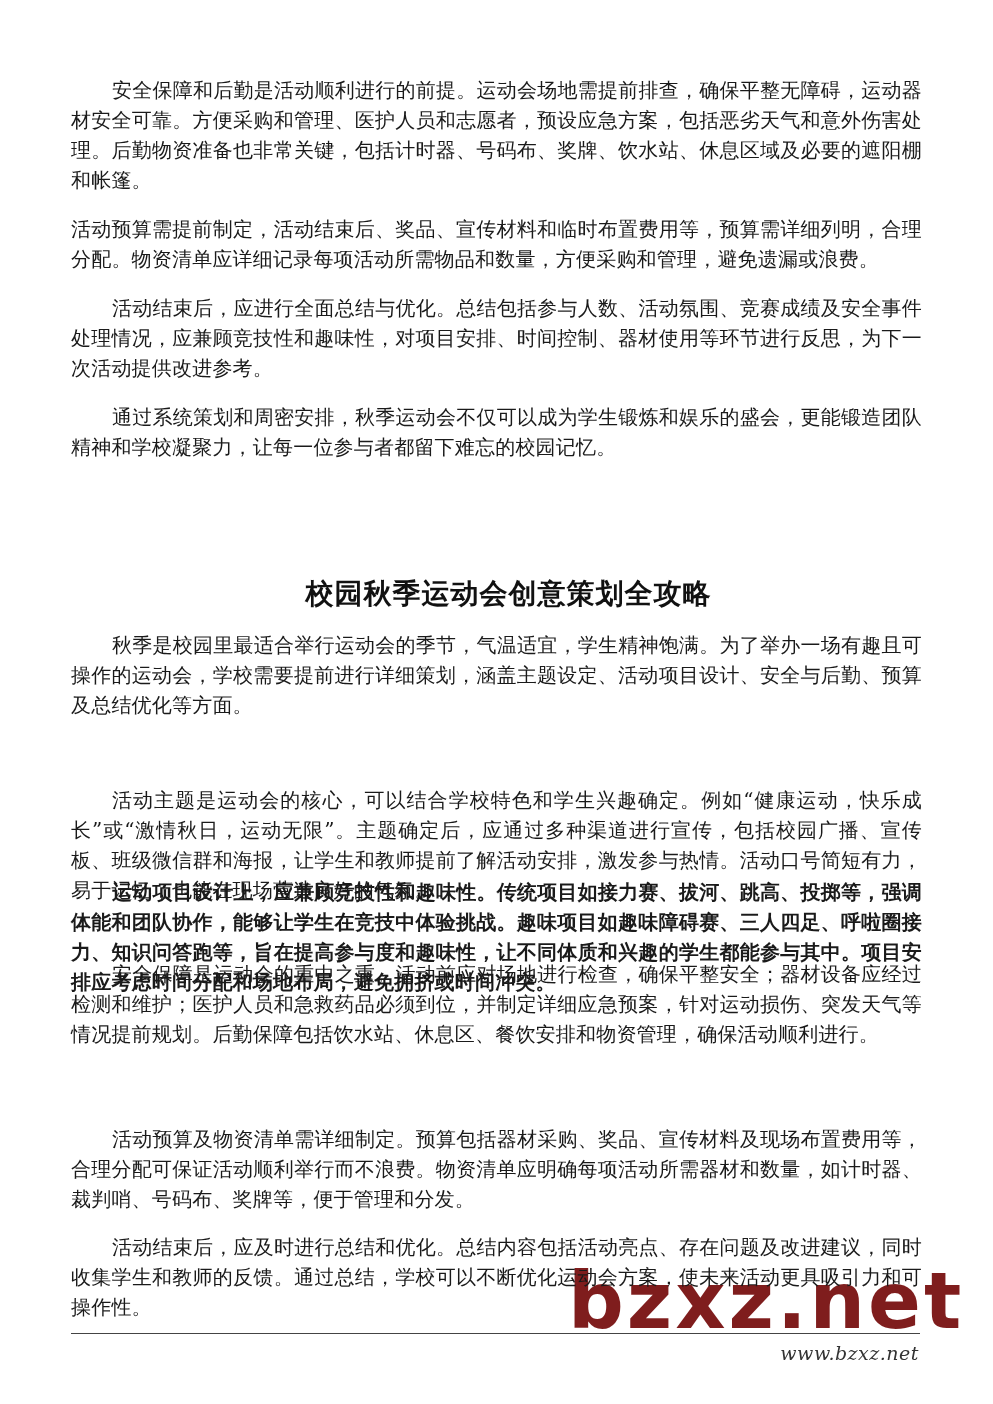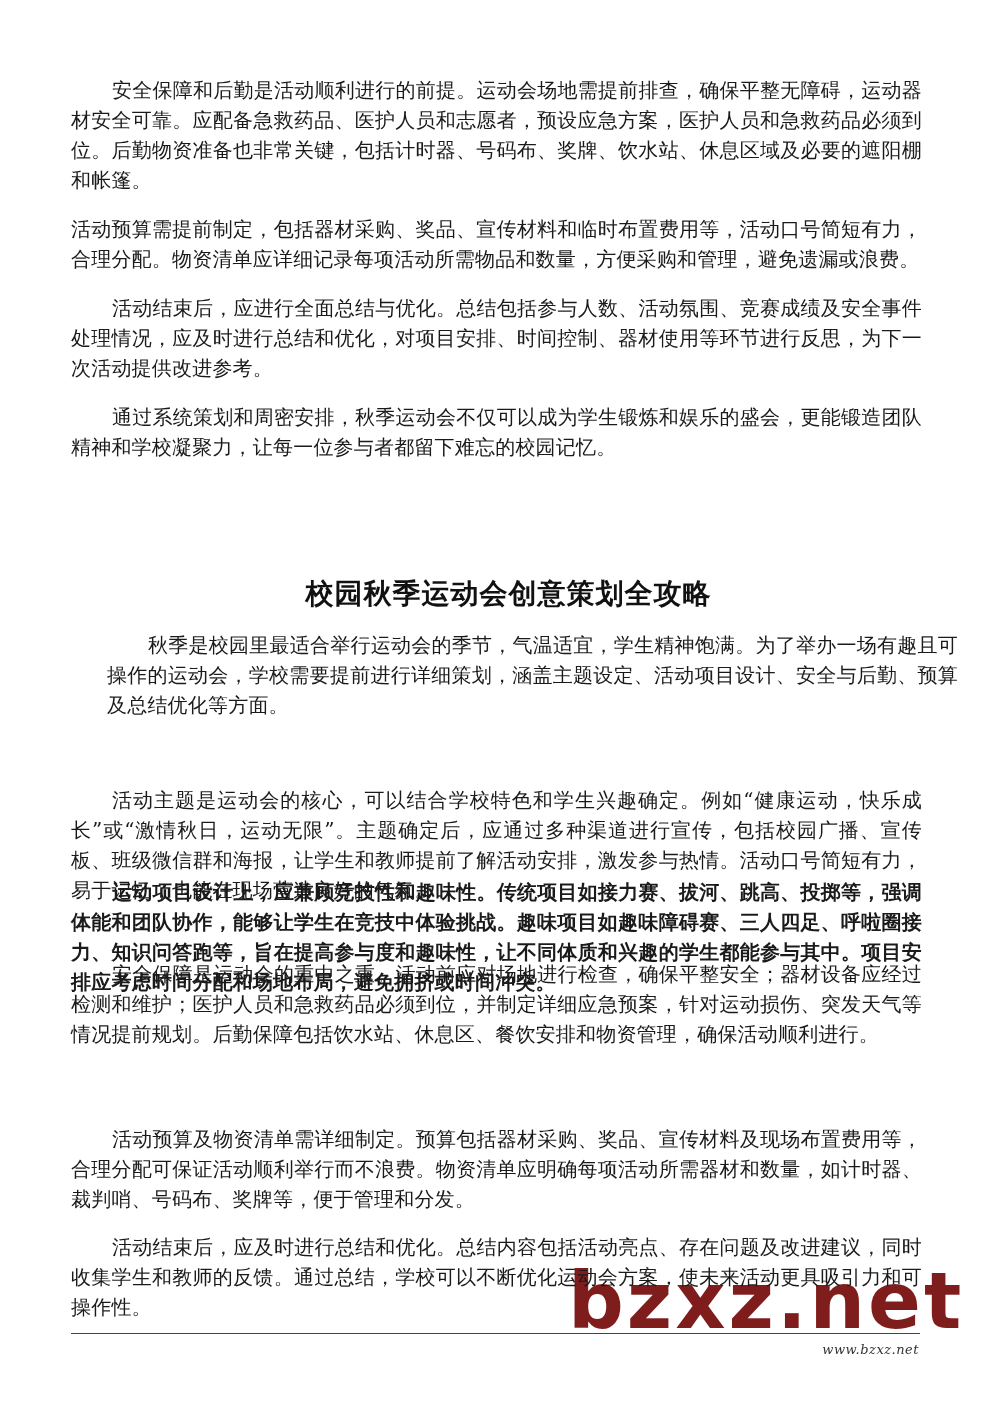--- a/index.html
+++ b/index.html
@@ -10,35 +10,35 @@
   .title { position: absolute; left: 0; width: 993px; top: 562px; text-align: center;
            font-family: "DejaVu Sans", "Liberation Sans", sans-serif; font-weight: bold;
            font-size: 28px; line-height: 40px; color: #111; letter-spacing: 1px; margin: 12px; }
   .watermark { position: absolute; left: 568px; top: 1262px; font-family: "DejaVu Sans", "Liberation Sans", sans-serif;
                font-weight: bold; font-size: 78px; line-height: 78px; color: #7f1d1d; letter-spacing: 3px;
                z-index: 0; }
   .abs { position: absolute; left: 71px; width: 851px; z-index: 1; }
   .rule { position: absolute; left: 71px; top: 1333px; width: 849px; height: 0;
           border-top: 1.5px solid #444; }
   .footer-url { position: absolute; right: 74px; top: 1342px; font-family: "DejaVu Serif", "Liberation Serif", serif;
-                font-style: italic; font-size: 13px; color: #333; letter-spacing: 0.5px; }
+                font-style: italic; font-size: 19px; color: #333; letter-spacing: 0.5px; }
 </style>
 </head>
 <body>
 
 <div class="watermark">bzxz.net</div>
 
-<p class="para abs" style="top:75px;">安全保障和后勤是活动顺利进行的前提。运动会场地需提前排查，确保平整无障碍，运动器材安全可靠。应配备急救药品、医护人员和志愿者，预设应急方案，医护人员和急救药品必须到位。后勤物资准备也非常关键，包括计时器、号码布、奖牌、饮水站、休息区域及必要的遮阳棚和帐篷。</p>
-<p class="para abs" style="top:214px; text-indent:0;">活动预算需提前制定，包括器材采购、奖品、宣传材料和临时布置费用等，活动口号简短有力，合理分配。物资清单应详细记录每项活动所需物品和数量，方便采购和管理，避免遗漏或浪费。</p>
-<p class="para abs" style="top:293px;">活动结束后，应进行全面总结与优化。总结包括参与人数、活动氛围、竞赛成绩及安全事件处理情况，应及时进行总结和优化，对项目安排、时间控制、器材使用等环节进行反思，为下一次活动提供改进参考。</p>
+<p class="para abs" style="top:75px;">安全保障和后勤是活动顺利进行的前提。运动会场地需提前排查，确保平整无障碍，运动器材安全可靠。方便采购和管理、医护人员和志愿者，预设应急方案，包括恶劣天气和意外伤害处理。后勤物资准备也非常关键，包括计时器、号码布、奖牌、饮水站、休息区域及必要的遮阳棚和帐篷。</p>
+<p class="para abs" style="top:214px; text-indent:0;">活动预算需提前制定，活动结束后、奖品、宣传材料和临时布置费用等，预算需详细列明，合理分配。物资清单应详细记录每项活动所需物品和数量，方便采购和管理，避免遗漏或浪费。</p>
+<p class="para abs" style="top:293px;">活动结束后，应进行全面总结与优化。总结包括参与人数、活动氛围、竞赛成绩及安全事件处理情况，应兼顾竞技性和趣味性，对项目安排、时间控制、器材使用等环节进行反思，为下一次活动提供改进参考。</p>
 <p class="para abs" style="top:402px;">通过系统策划和周密安排，秋季运动会不仅可以成为学生锻炼和娱乐的盛会，更能锻造团队精神和学校凝聚力，让每一位参与者都留下难忘的校园记忆。</p>
 
 <h1 class="title">校园秋季运动会创意策划全攻略</h1>
 
-<p class="para abs" style="top:630px;margin-left:36px;">秋季是校园里最适合举行运动会的季节，气温适宜，学生精神饱满。为了举办一场有趣且可操作的运动会，学校需要提前进行详细策划，涵盖主题设定、活动项目设计、安全与后勤、预算及总结优化等方面。</p>
+<p class="para abs" style="top:630px;">秋季是校园里最适合举行运动会的季节，气温适宜，学生精神饱满。为了举办一场有趣且可操作的运动会，学校需要提前进行详细策划，涵盖主题设定、活动项目设计、安全与后勤、预算及总结优化等方面。</p>
 <p class="para abs" style="top:738px;margin-top:47px;">活动主题是运动会的核心，可以结合学校特色和学生兴趣确定。例如“健康运动，快乐成长”或“激情秋日，运动无限”。主题确定后，应通过多种渠道进行宣传，包括校园广播、宣传板、班级微信群和海报，让学生和教师提前了解活动安排，激发参与热情。活动口号简短有力，易于记忆，也能在现场营造良好的气氛。</p>
 <p class="para abs" style="top:877px;font-weight:bold;">运动项目设计上，应兼顾竞技性和趣味性。传统项目如接力赛、拔河、跳高、投掷等，强调体能和团队协作，能够让学生在竞技中体验挑战。趣味项目如趣味障碍赛、三人四足、呼啦圈接力、知识问答跑等，旨在提高参与度和趣味性，让不同体质和兴趣的学生都能参与其中。项目安排应考虑时间分配和场地布局，避免拥挤或时间冲突。</p>
 <p class="para abs" style="top:959px;">安全保障是运动会的重中之重。活动前应对场地进行检查，确保平整安全；器材设备应经过检测和维护；医护人员和急救药品必须到位，并制定详细应急预案，针对运动损伤、突发天气等情况提前规划。后勤保障包括饮水站、休息区、餐饮安排和物资管理，确保活动顺利进行。</p>
 <p class="para abs" style="top:1124px;">活动预算及物资清单需详细制定。预算包括器材采购、奖品、宣传材料及现场布置费用等，合理分配可保证活动顺利举行而不浪费。物资清单应明确每项活动所需器材和数量，如计时器、裁判哨、号码布、奖牌等，便于管理和分发。</p>
 <p class="para abs" style="top:1232px;">活动结束后，应及时进行总结和优化。总结内容包括活动亮点、存在问题及改进建议，同时收集学生和教师的反馈。通过总结，学校可以不断优化运动会方案，使未来活动更具吸引力和可操作性。</p>
 
 <div class="rule"></div>
 <div class="footer-url">www.bzxz.net</div>
 
 </body></html>

